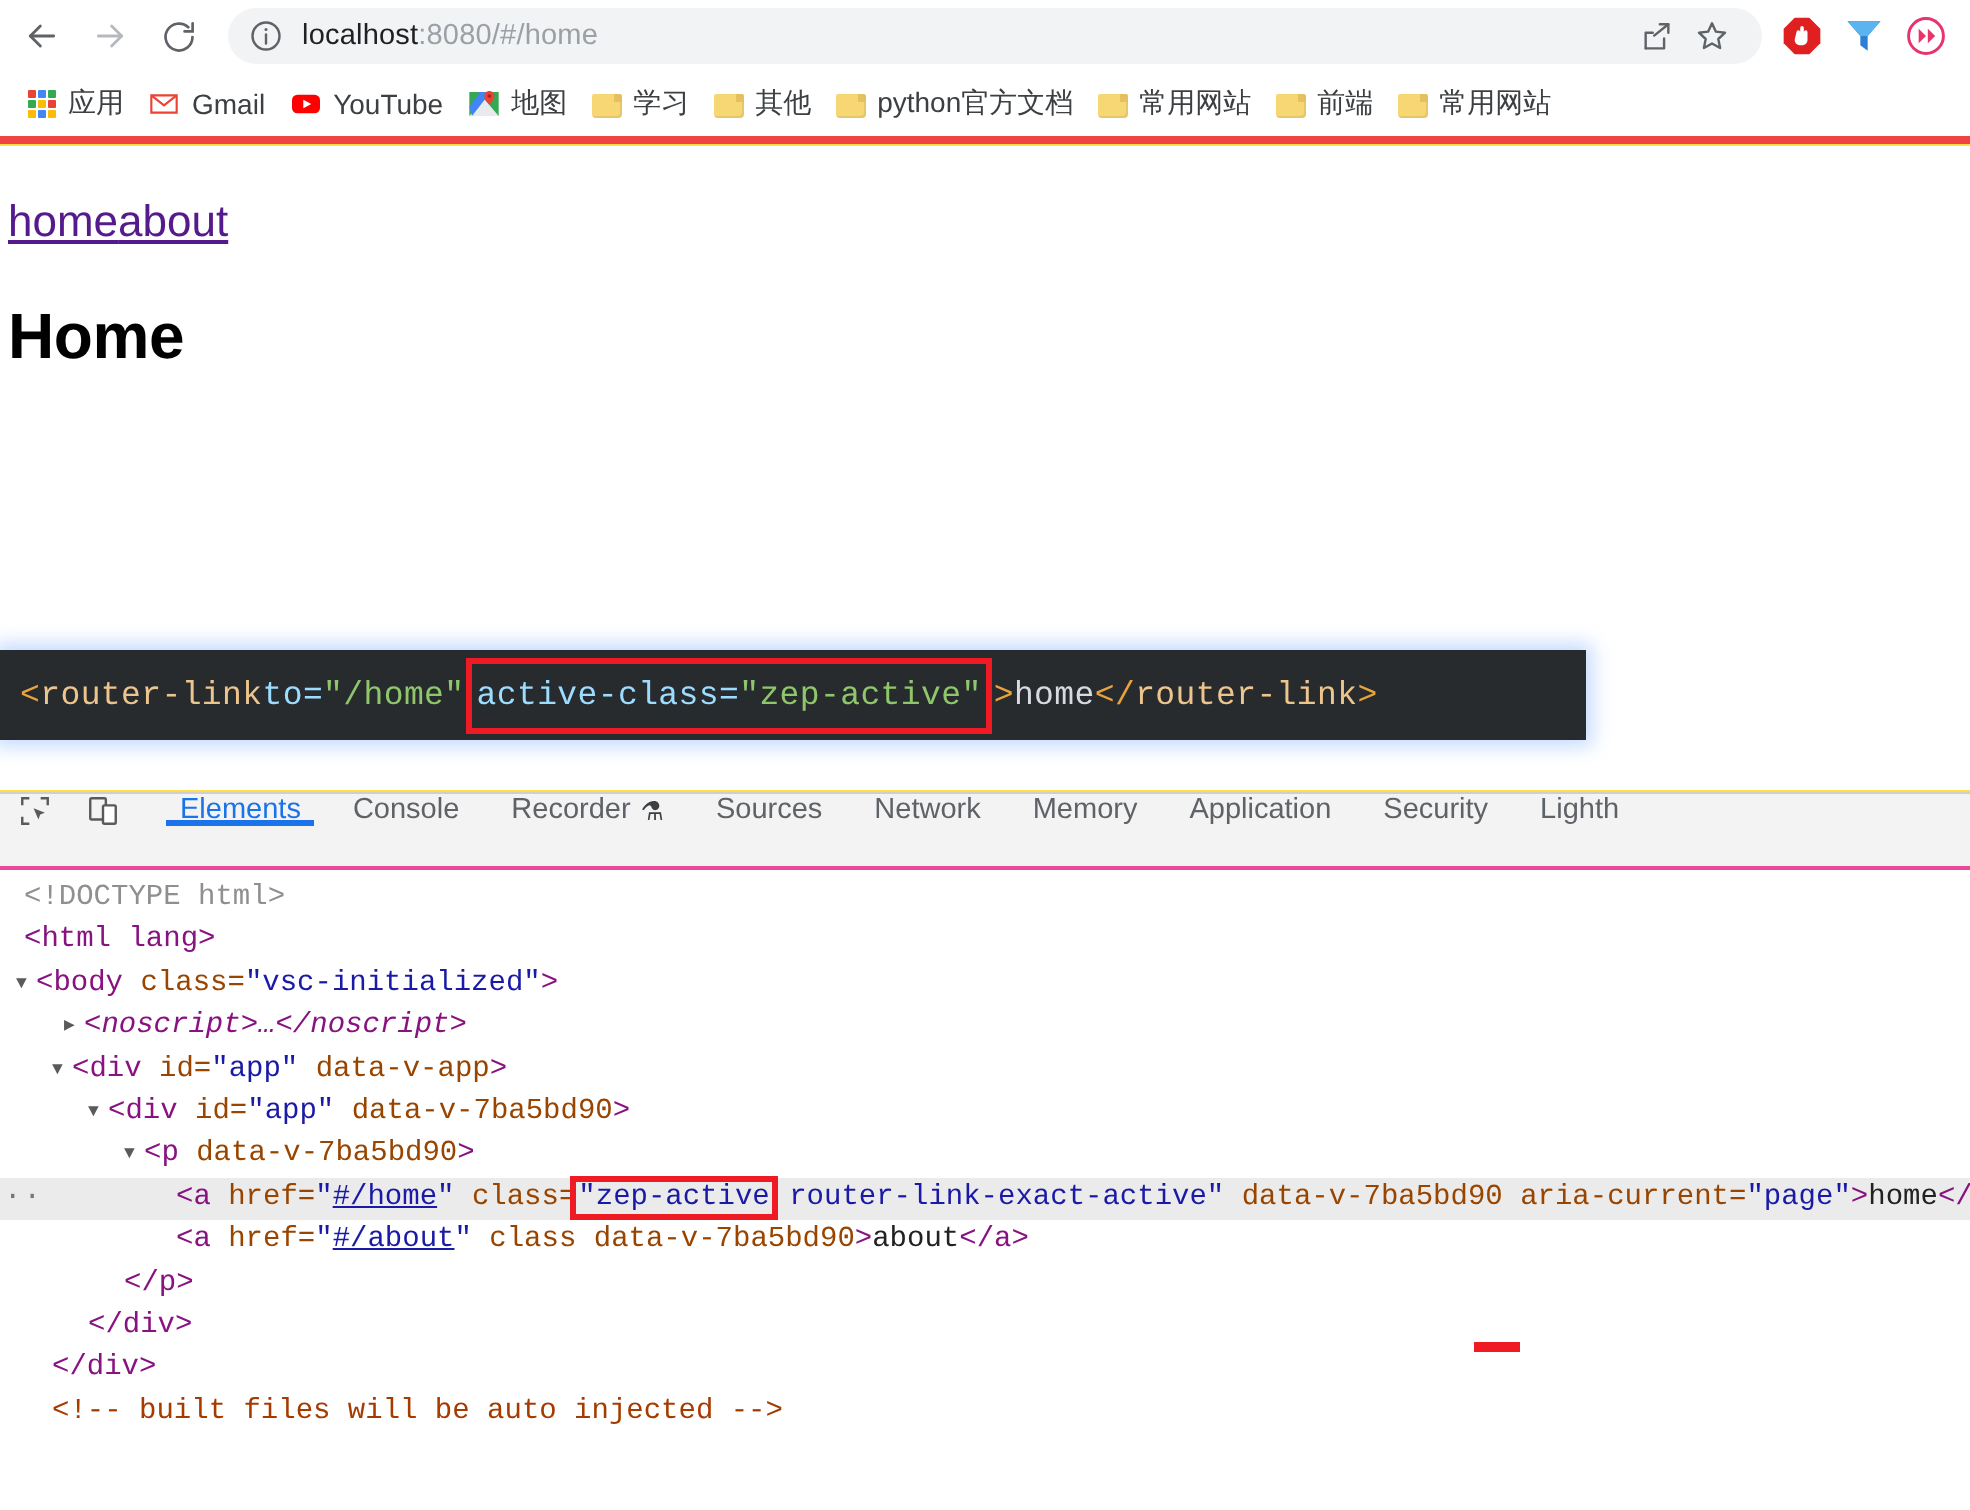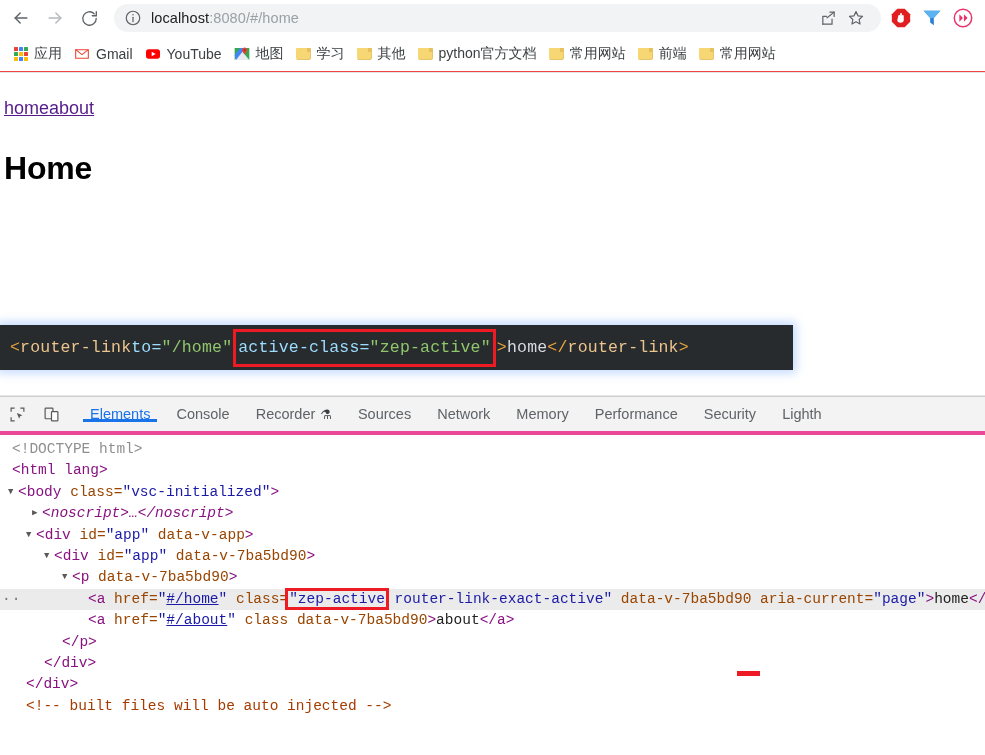--- a/index.html
+++ b/index.html
@@ -3,21 +3,21 @@
 <meta charset="utf-8">
 <style>
   * { box-sizing: border-box; }
   html, body {
     margin: 0; padding: 0;
     width: 985px; height: 755px;
     background: #ffffff;
     font-family: "Liberation Sans", sans-serif;
     overflow: hidden;
   }
-  #root { position: relative; width: 985px; height: 554px; background:#e5e5e5; }
+  #root { position: relative; width: 985px; height: 554px; background:#fde047; }
 
   
   .browser-toolbar {
     position:absolute; left:0; top:0; width:985px; height:36px;
     background:#ffffff; display:flex; align-items:center;
   }
   .nav-btn {
     width:34px; height:34px; display:flex; align-items:center; justify-content:center;
     color:#5f6368; flex:0 0 auto;
   }
@@ -38,21 +38,21 @@
   .url-text .host { color:#202124; }
   .omni-actions { display:flex; align-items:center; gap:2px; margin-left:auto; }
   .omni-actions .icon-btn { width:26px; height:26px; display:flex; align-items:center; justify-content:center; color:#5f6368; }
   .ext-icons { display:flex; align-items:center; gap:3px; padding-right:8px; }
   .ext-icon { width:28px; height:28px; display:flex; align-items:center; justify-content:center; }
 
   
   .bookmarks-bar {
     position:absolute; left:0; top:36px; width:985px; height:36px;
     background:#ffffff; display:flex; align-items:center;
-    border-bottom:1px solid #ef4444; padding-left:8px;
+    border-bottom:4px solid #ef4444; padding-left:8px;
   }
   .bm {
     display:flex; align-items:center; height:26px; padding:0 6px;
     border-radius:4px; white-space:nowrap; flex:0 0 auto;
   }
   .bm-label {
     font-size:14px; color:#3c4043; margin-left:6px;
     font-family:"Liberation Sans", sans-serif;
   }
   .bm-ico { width:16px; height:16px; flex:0 0 auto; display:block; }
@@ -75,21 +75,21 @@
   .apps-grid { width:14px; height:14px; display:grid; grid-template-columns:repeat(3,4px); grid-template-rows:repeat(3,4px); gap:1px; }
   .apps-grid i { display:block; width:4px; height:4px; border-radius:0.5px; }
 
   
   .page {
     position:absolute; left:0; top:73px; width:985px; height:322px;
     background:#ffffff; overflow:hidden;
   }
   .page-links {
     position:absolute; left:4px; top:25px;
-    font-size:18px; font-family:"Liberation Sans", sans-serif;
+    font-size:22px; font-family:"Liberation Sans", sans-serif;
   }
   .page-links a { color:#551a8b; text-decoration:underline; }
   .page-title {
     position:absolute; left:4px; top:77px;
     font-size:32px; font-weight:bold; color:#000;
     font-family:"Liberation Sans", sans-serif;
     letter-spacing:-0.2px;
   }
 
   
@@ -110,22 +110,22 @@
     border:3px solid #ee1b24; padding:1px 2px; margin:0 1px;
     height:38px;
   }
 
   
   .devtools {
     position:absolute; left:0; top:396px; width:985px; height:359px;
     background:#ffffff; border-top:1px solid #cfcfcf;
   }
   .dt-tabbar {
-    height:38px; display:flex; align-items:center;
-    background:#f3f3f3; border-bottom:4px solid #ec4899;
+    height:38px; display:flex; align-items:flex-start;
+    background:#f3f3f3; border-bottom:2px solid #ec4899;
     overflow:hidden;
   }
   .dt-tool-btn {
     width:34px; display:flex; align-items:center; justify-content:center; color:#5a5a5a;
   }
   .dt-sep { width:1px; background:#d0d0d0; margin:9px 6px 9px 2px; }
   .dt-tab {
     display:flex; align-items:center; gap:5px;
     padding:0 13px; font-size:14.5px; color:#5f6368;
     font-family:"Liberation Sans", sans-serif;
@@ -368,21 +368,21 @@
       <div class="dt-tab">
           <span>Sources</span>
         </div>
       <div class="dt-tab">
           <span>Network</span>
         </div>
       <div class="dt-tab">
           <span>Memory</span>
         </div>
       <div class="dt-tab">
-          <span>Performance</span>
+          <span>Application</span>
         </div>
       <div class="dt-tab">
           <span>Security</span>
         </div>
       <div class="dt-tab">
           <span>Lighth</span>
         </div>
     </div>
 
     <div class="dom-tree">

